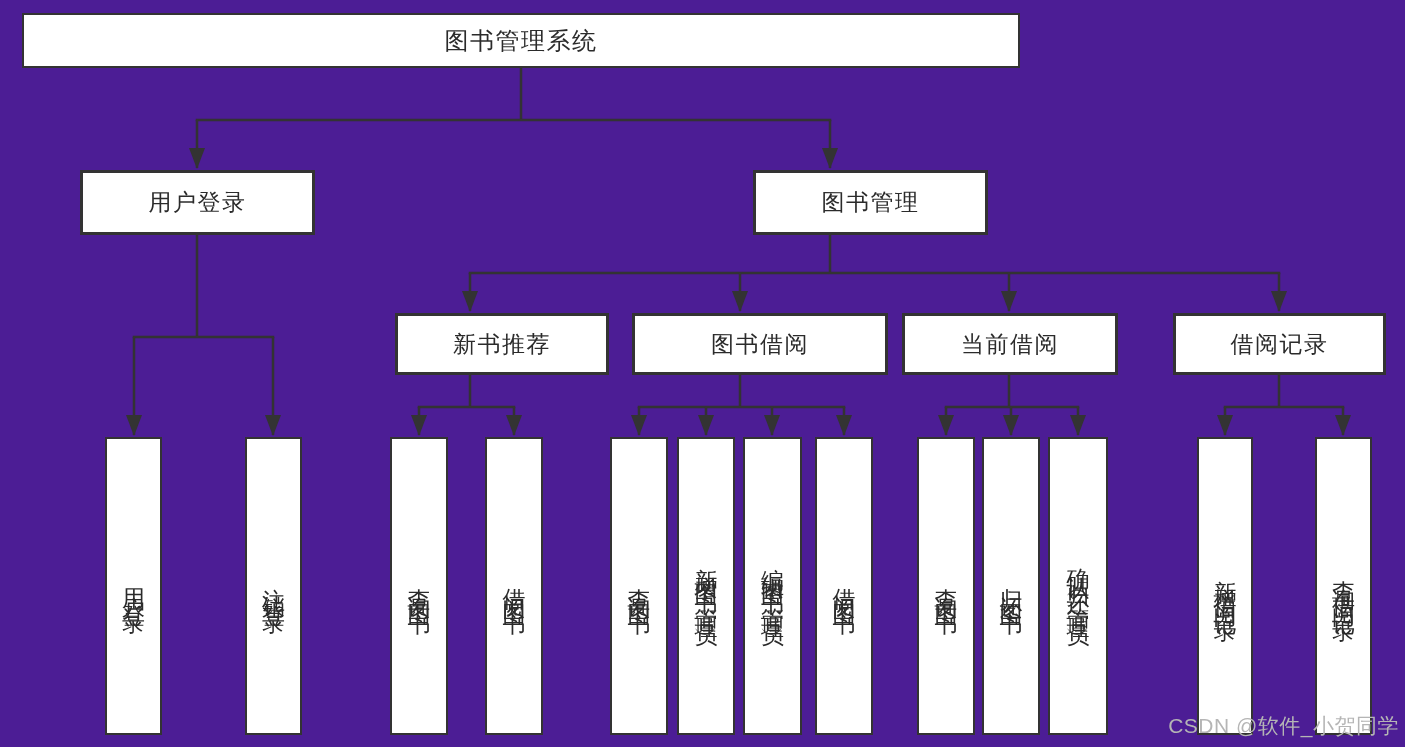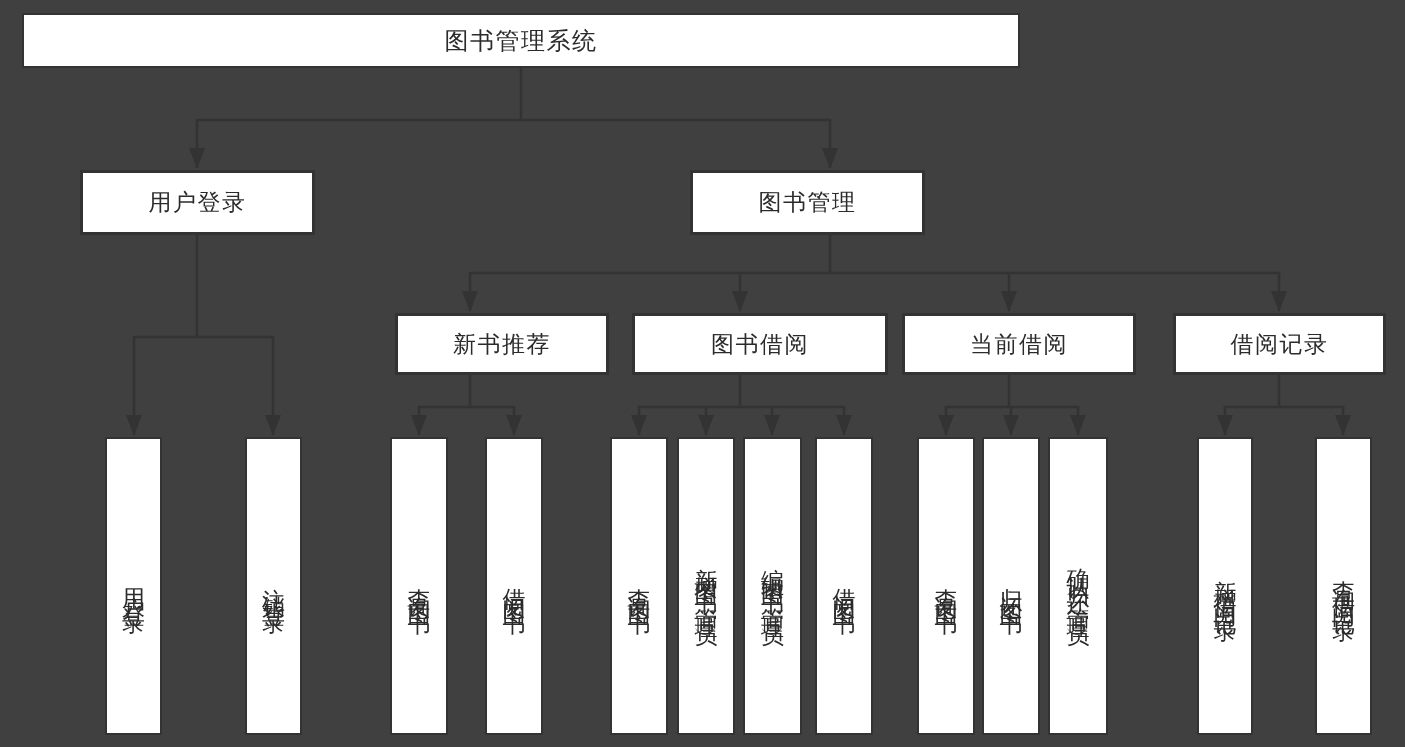--- a/index.html
+++ b/index.html
@@ -1,20 +1,20 @@
 <!DOCTYPE html>
 <html><head>
 <meta charset="utf-8">
 <style>
   html, body { margin: 0; padding: 0; background: #ffffff; }
   .canvas {
     position: relative;
     width: 1405px;
     height: 747px;
-    background: #404040;
+    background: #4c1d95;
     font-family: "Liberation Sans", "DejaVu Sans", sans-serif;
     color: #2b2b2b;
     overflow: hidden;
   }
   svg.connectors {
     position: absolute;
     left: 0; top: 0;
     width: 1405px; height: 747px;
   }
   .node {
@@ -109,31 +109,31 @@
     </g>
   </svg>
 
   <div class="node root" style="left:22px; top:13px; width:998px; height:55px;">
     <span class="lbl">图书管理系统</span>
   </div>
 
   <div class="node mid" style="left:80px; top:170px; width:235px; height:65px;">
     <span class="lbl">用户登录</span>
   </div>
-  <div class="node mid" style="left:690px; top:170px; width:235px; height:65px;">
+  <div class="node mid" style="left:753px; top:170px; width:235px; height:65px;">
     <span class="lbl">图书管理</span>
   </div>
 
   <div class="node mid" style="left:363px; top:313px; width:214px; height:62px;margin-left:32px;">
     <span class="lbl">新书推荐</span>
   </div>
   <div class="node mid" style="left:632px; top:313px; width:256px; height:62px;">
     <span class="lbl">图书借阅</span>
   </div>
-  <div class="node mid" style="left:902px; top:313px; width:234px; height:62px;">
+  <div class="node mid" style="left:902px; top:313px; width:216px; height:62px;">
     <span class="lbl">当前借阅</span>
   </div>
   <div class="node mid" style="left:1173px; top:313px; width:213px; height:62px;">
     <span class="lbl">借阅记录</span>
   </div>
 
   <div class="node leaf" style="left:105px; top:437px; width:57px; height:298px;">
     <span class="lbl">用户登录</span>
   </div>
   <div class="node leaf" style="left:245px; top:437px; width:57px; height:298px;">
@@ -170,14 +170,15 @@
     <span class="lbl">确认归还（管理员）</span>
   </div>
 
   <div class="node leaf" style="left:1197px; top:437px; width:56px; height:298px;">
     <span class="lbl">新增借阅记录</span>
   </div>
   <div class="node leaf" style="left:1315px; top:437px; width:57px; height:298px;">
     <span class="lbl">查询借阅记录</span>
   </div>
 
+  <div class="watermark">CSDN @软件_小贺同学</div>
 
 </div>
 
 </body></html>

